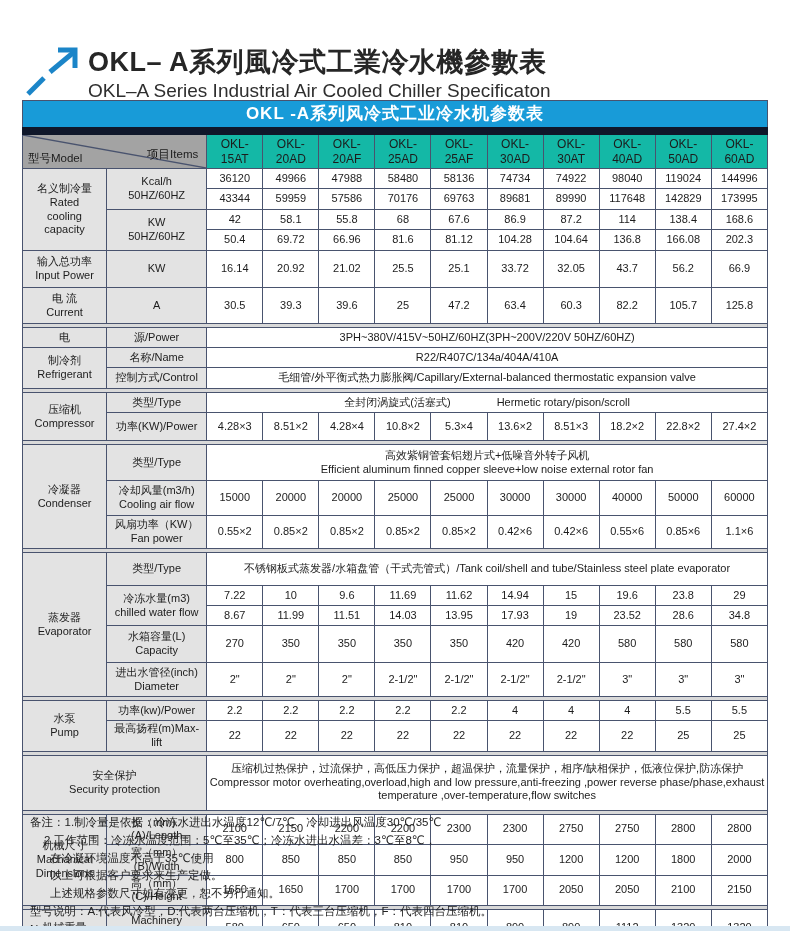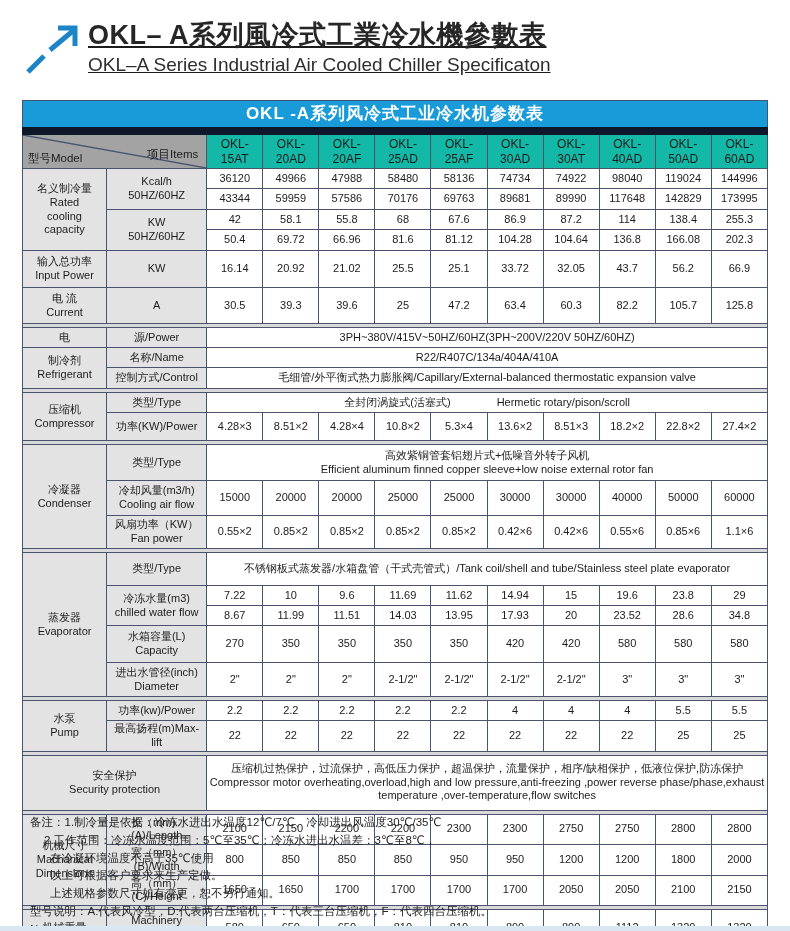--- a/index.html
+++ b/index.html
@@ -2,21 +2,21 @@
 <html><head>
 <meta charset="utf-8">
 <style>
   html,body{margin:0;padding:0;}
   body{
     width:790px;height:931px;position:relative;background:#ffffff;
     font-family:"Liberation Sans","DejaVu Sans",sans-serif;color:#1c1c1c;
     overflow:hidden;
   }
   
-  .page-head{position:absolute;top:16px;left:22px;display:flex;align-items:center;text-decoration:underline;}
+  .page-head{position:absolute;top:38px;left:22px;display:flex;align-items:flex-end;}
   .arrow-wrap{width:62px;height:58px;margin-top:6px;flex:0 0 auto;}
   .head-text{margin-left:4px;}
   .title-zh{font-size:27px;font-weight:bold;color:#262626;line-height:1.15;letter-spacing:.5px;}
   .title-en{font-size:19px;color:#2e2e2e;margin-top:2px;}
   
   table.spec{
     position:absolute;left:22px;top:100px;width:746px;
     border-collapse:collapse;table-layout:fixed;
     font-size:11px;line-height:1.25;
   }
@@ -145,21 +145,21 @@
 50HZ/60HZ</td>
   <td class="v">42</td>
         <td class="v">58.1</td>
         <td class="v">55.8</td>
         <td class="v">68</td>
         <td class="v">67.6</td>
         <td class="v">86.9</td>
         <td class="v">87.2</td>
         <td class="v">114</td>
         <td class="v">138.4</td>
-        <td class="v">255.3</td>
+        <td class="v">168.6</td>
       </tr>
   <tr class="h18">
         <td class="v">50.4</td>
         <td class="v">69.72</td>
         <td class="v">66.96</td>
         <td class="v">81.6</td>
         <td class="v">81.12</td>
         <td class="v">104.28</td>
         <td class="v">104.64</td>
         <td class="v">136.8</td>
@@ -312,21 +312,21 @@
         <td class="v">23.8</td>
         <td class="v">29</td>
       </tr>
   <tr class="h17">
         <td class="v">8.67</td>
         <td class="v">11.99</td>
         <td class="v">11.51</td>
         <td class="v">14.03</td>
         <td class="v">13.95</td>
         <td class="v">17.93</td>
-        <td class="v">20</td>
+        <td class="v">19</td>
         <td class="v">23.52</td>
         <td class="v">28.6</td>
         <td class="v">34.8</td>
       </tr>
   <tr class="h34">
     <td class="item">水箱容量(L)
 Capacity</td>
   <td class="v">270</td>
         <td class="v">350</td>
         <td class="v">350</td>

